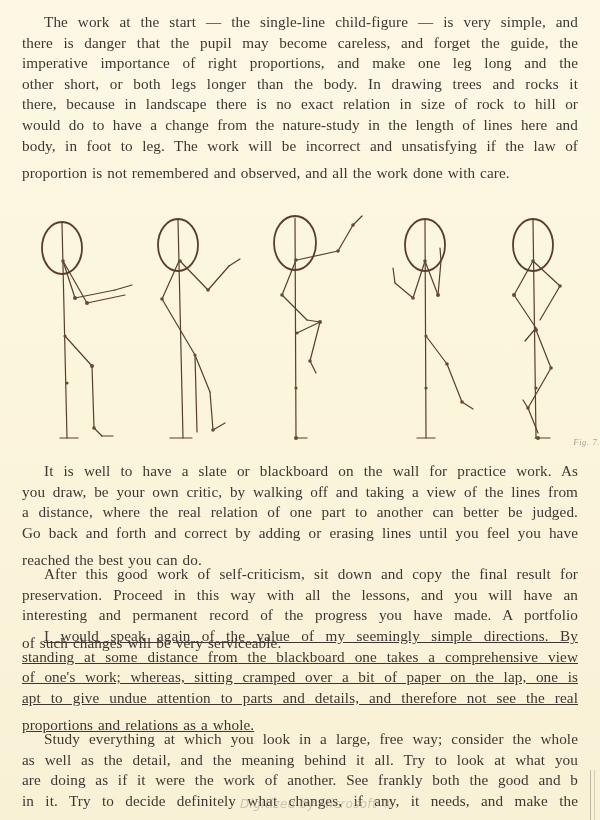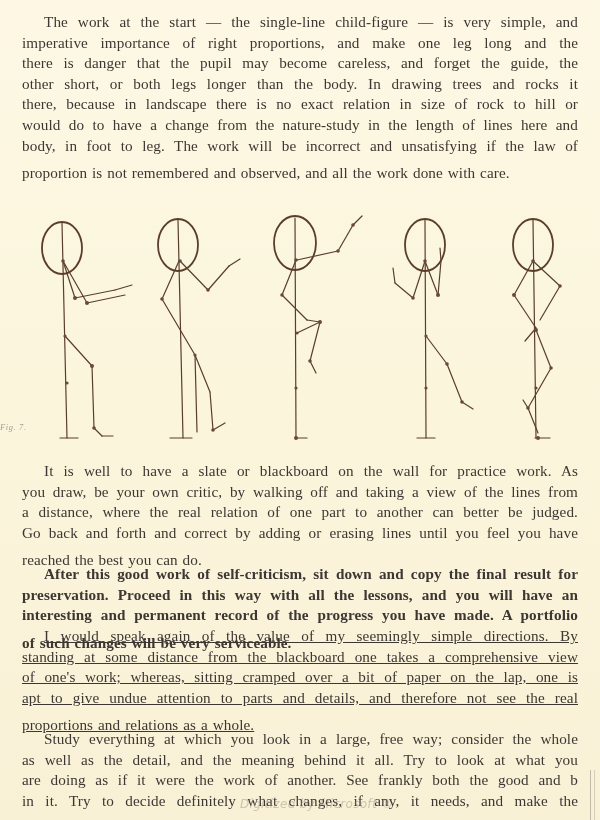--- a/index.html
+++ b/index.html
@@ -42,41 +42,41 @@
     }
     .para .line.last {
       text-align-last: left;
       margin-top: 7px;
     }
     .para .line.indent {
       padding-left: 22px;
     }
     #p1 { top: 12px; }
     #p2 { top: 461px; }
-    #p3 { top: 564px; font-weight: bold; }
+    #p3 { top: 564px; }
     #p4 { top: 626px; text-decoration: underline; }
     #p5 { top: 729px; }
 
     .figure {
       position: absolute;
       left: 20px;
       top: 198px;
       width: 570px;
       height: 250px;
     }
     .figure svg {
       width: 570px;
       height: 250px;
     }
     .caption {
       position: absolute;
       left: 0;
       width: 600px;
-      top: 422px;
-      text-align: left;
+      top: 437px;
+      text-align: right;
       font-style: italic;
       font-size: 8.5px;
       color: #a79e94;
       letter-spacing: 0.6px;
     }
     .watermark {
       position: absolute;
       left: 240px;
       top: 797px;
       font-family: "DejaVu Sans", sans-serif;
@@ -97,22 +97,22 @@
       opacity: 0.8;
     }
   </style>
 </head>
 <body>
 
 <div class="page">
 
   <div class="para" id="p1">
     <span class="line indent">The work at the start — the single-line child-figure — is very simple, and</span>
+    <span class="line">there is danger that the pupil may become careless, and forget the guide, the</span>
     <span class="line">imperative importance of right proportions, and make one leg long and the</span>
-    <span class="line">there is danger that the pupil may become careless, and forget the guide, the</span>
     <span class="line">other short, or both legs longer than the body. In drawing trees and rocks it</span>
     <span class="line">there, because in landscape there is no exact relation in size of rock to hill or</span>
     <span class="line">would do to have a change from the nature-study in the length of lines here and</span>
     <span class="line">body, in foot to leg. The work will be incorrect and unsatisfying if the law of</span>
     <span class="line last">proportion is not remembered and observed, and all the work done with care.</span>
   </div>
 
   <div class="figure">
     <svg viewBox="0 0 570 250" xmlns="http://www.w3.org/2000/svg">
       <g fill="none" stroke="#5a3e2b" stroke-width="1.2" stroke-linecap="round">

